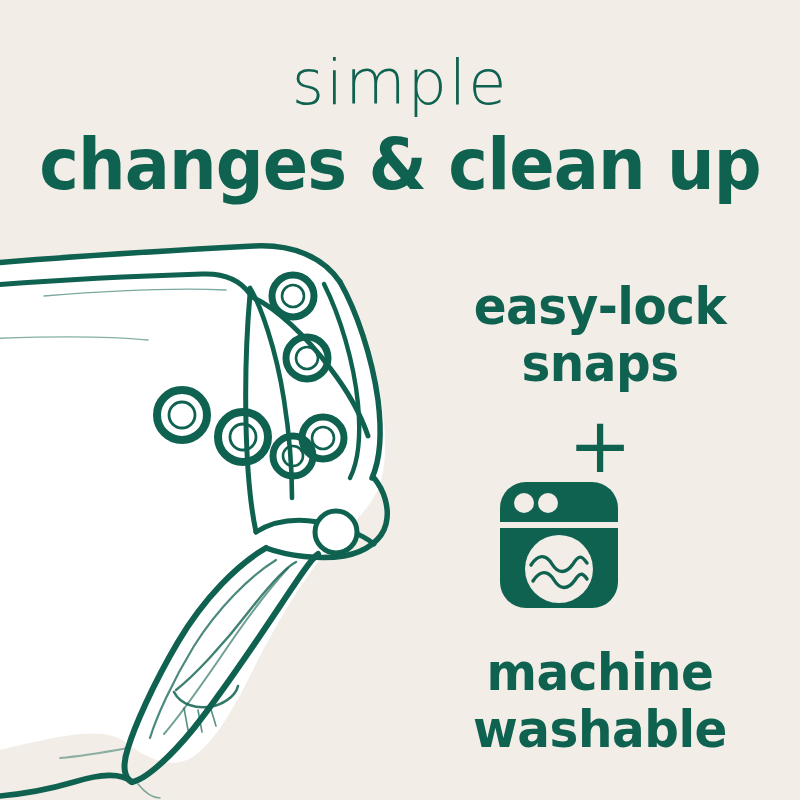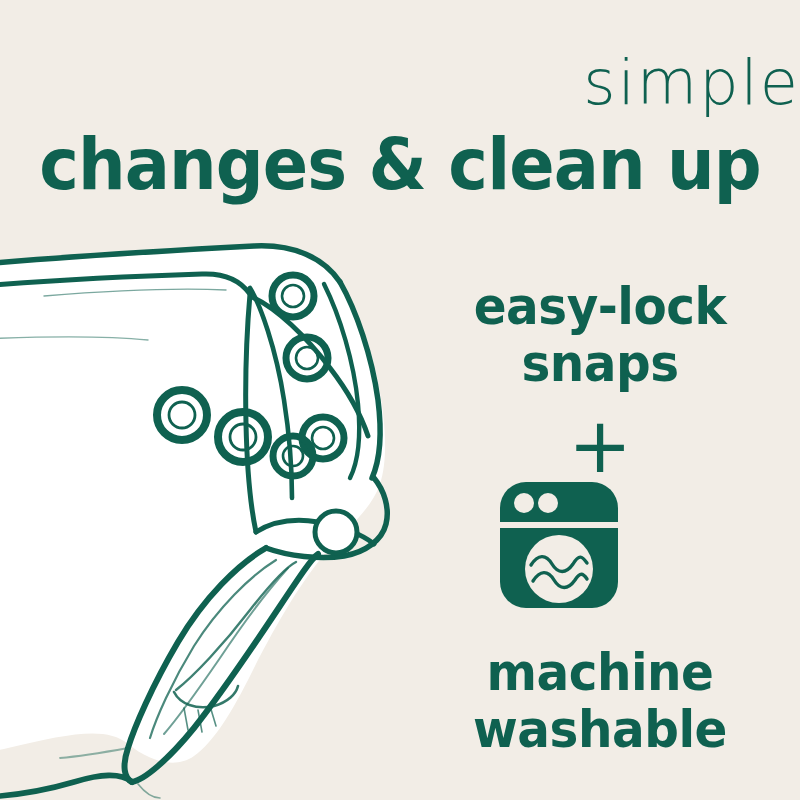--- a/index.html
+++ b/index.html
@@ -31,21 +31,20 @@
     position: absolute;
     left: 0;
     top: 52px;
     width: 800px;
     font-family: "DejaVu Sans", sans-serif;
     font-weight: 300;
     font-size: 62px;
     line-height: 1;
     letter-spacing: 2px;
     color: #0f6150;
-    text-align: right;
   }
   .headline {
     position: absolute;
     left: 0;
     top: 128px;
     width: 800px;
     font-family: "DejaVu Sans", sans-serif;
     font-weight: 700;
     font-size: 72px;
     line-height: 1;

